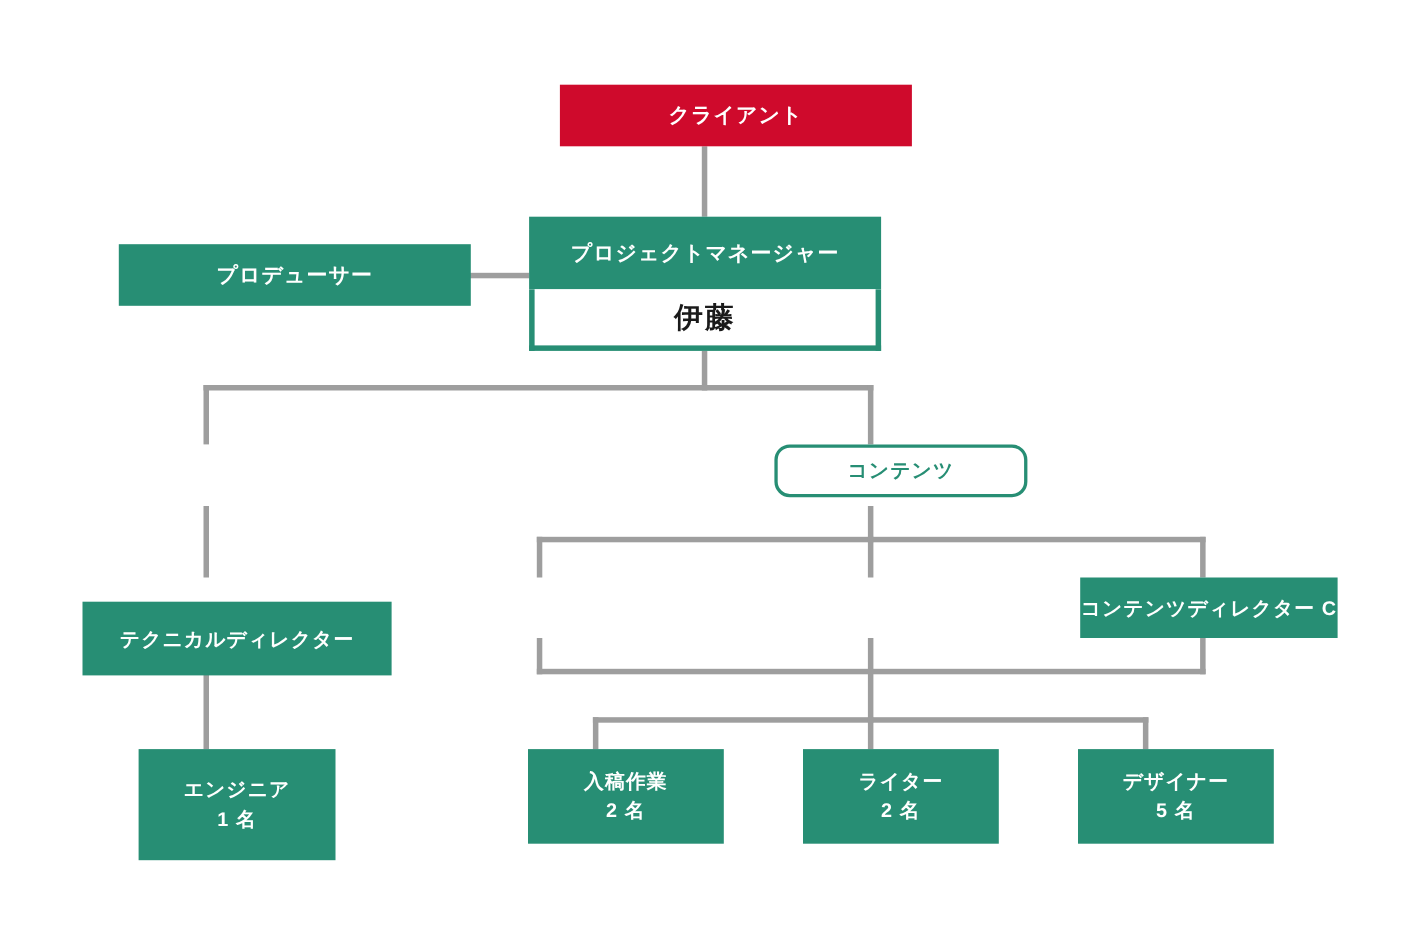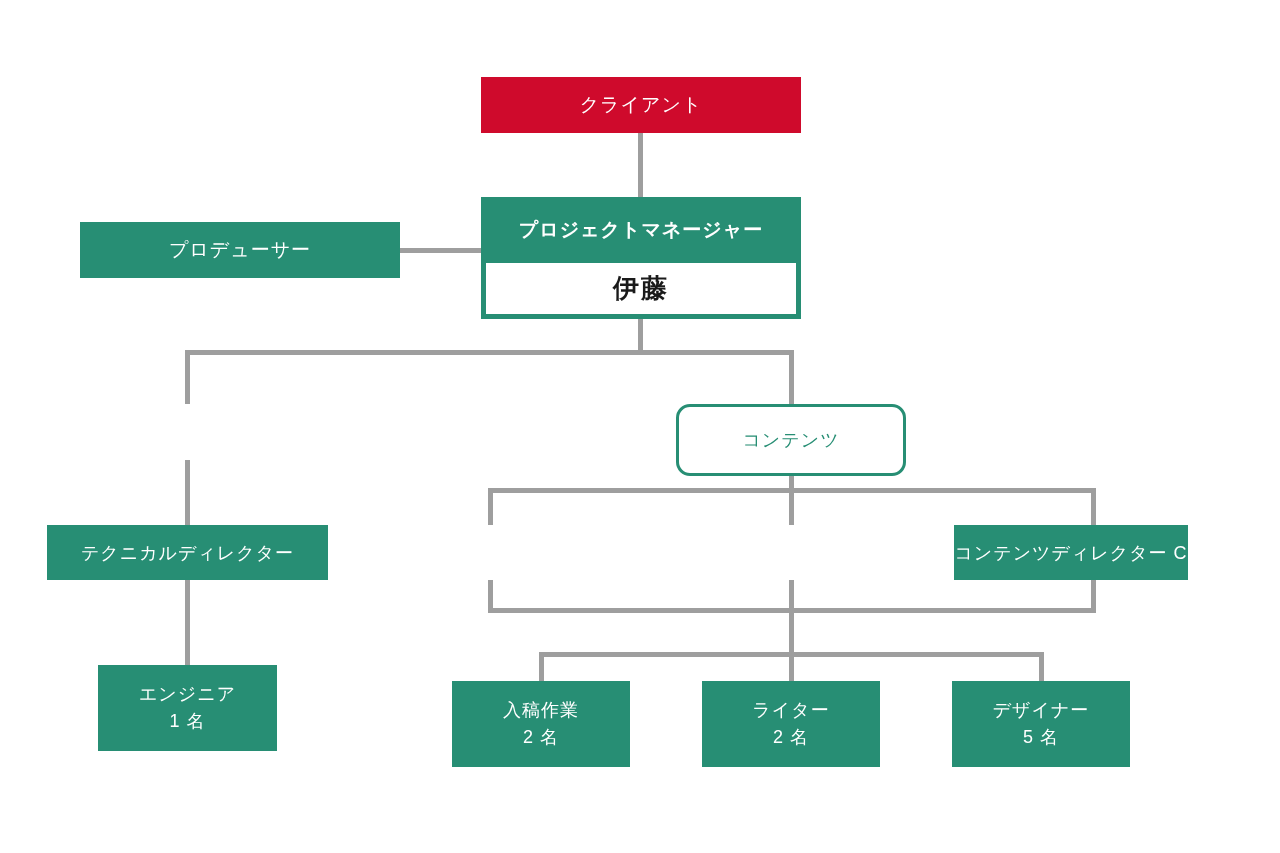--- a/index.html
+++ b/index.html
@@ -15,22 +15,23 @@
     background: #ffffff;
     overflow: hidden;
   }
   .node {
     position: absolute;
     display: flex;
     align-items: center;
     justify-content: center;
     box-sizing: border-box;
     text-align: left;
-    font-weight: normal;
+    font-weight: bold;
     letter-spacing: 1px;
+    margin-left: 28px;
   }
   .fill-green {
     background: var(--green, #278e74);
     color: #ffffff;
     font-size: 19px;
   }
   .fill-red {
     background: var(--red, #cf0a2c);
     color: #ffffff;
     font-size: 19px;
@@ -112,29 +113,29 @@
   <div class="node fill-red" style="left:481px; top:77px; width:320px; height:56px;">クライアント</div>
 
   <div class="node fill-green" style="left:80px; top:222px; width:320px; height:56px;">プロデューサー</div>
 
   <div class="pm-wrap">
     <div class="pm-header">プロジェクトマネージャー</div>
     <div class="pm-body">伊藤</div>
   </div>
 
 
-  <div class="node outline-green" style="left:676px; top:404px; width:230px; height:72px;">コンテンツ</div>
+  <div class="node outline-green" style="left:676px; top:404px; width:230px; height:48px;">コンテンツ</div>
 
-  <div class="node fill-green dir" style="left:47px; top:525px; width:281px; height:55px;">テクニカルディレクター</div>
+  <div class="node fill-green dir" style="left:47px; top:547px; width:281px; height:67px;">テクニカルディレクター</div>
 
 
 
   <div class="node fill-green dir" style="left:954px; top:525px; width:234px; height:55px;">コンテンツディレクター C</div>
 
-  <div class="node fill-green two-line" style="left:98px; top:665px; width:179px; height:86px;">
+  <div class="node fill-green two-line" style="left:98px; top:681px; width:179px; height:101px;">
     <span>エンジニア</span>
     <span>1 名</span>
   </div>
 
   <div class="node fill-green two-line" style="left:452px; top:681px; width:178px; height:86px;">
     <span>入稿作業</span>
     <span>2 名</span>
   </div>
 
   <div class="node fill-green two-line" style="left:702px; top:681px; width:178px; height:86px;">

